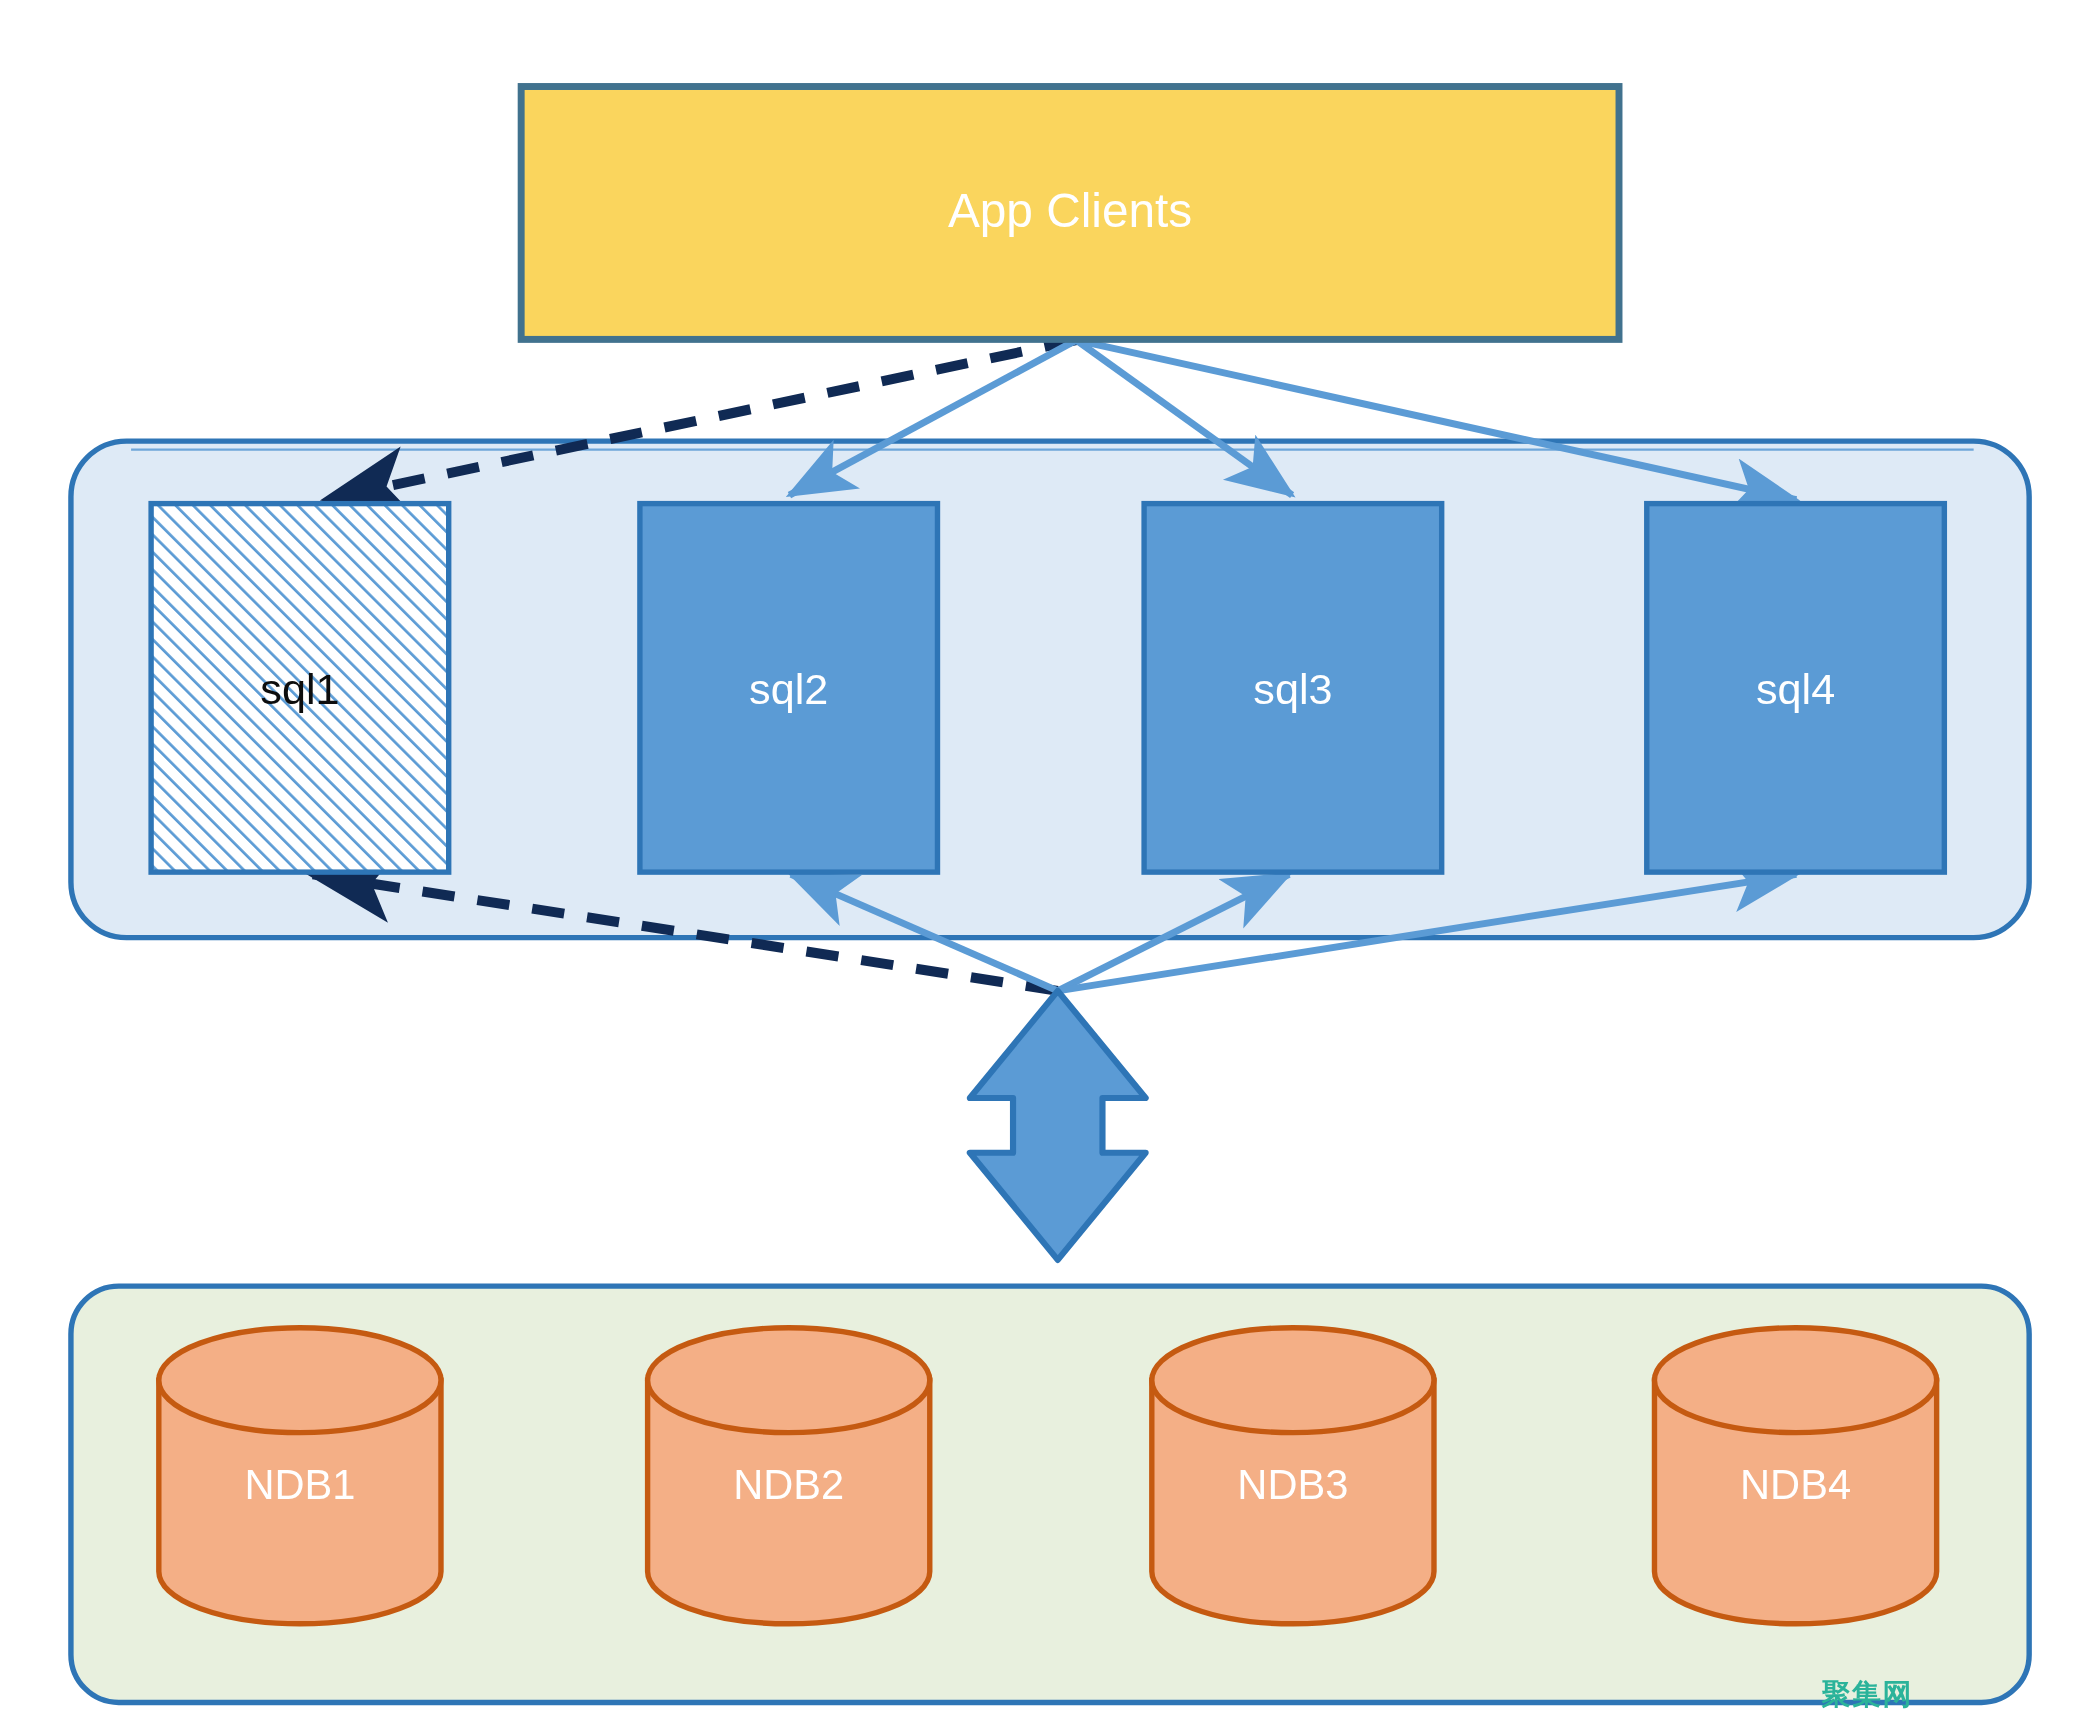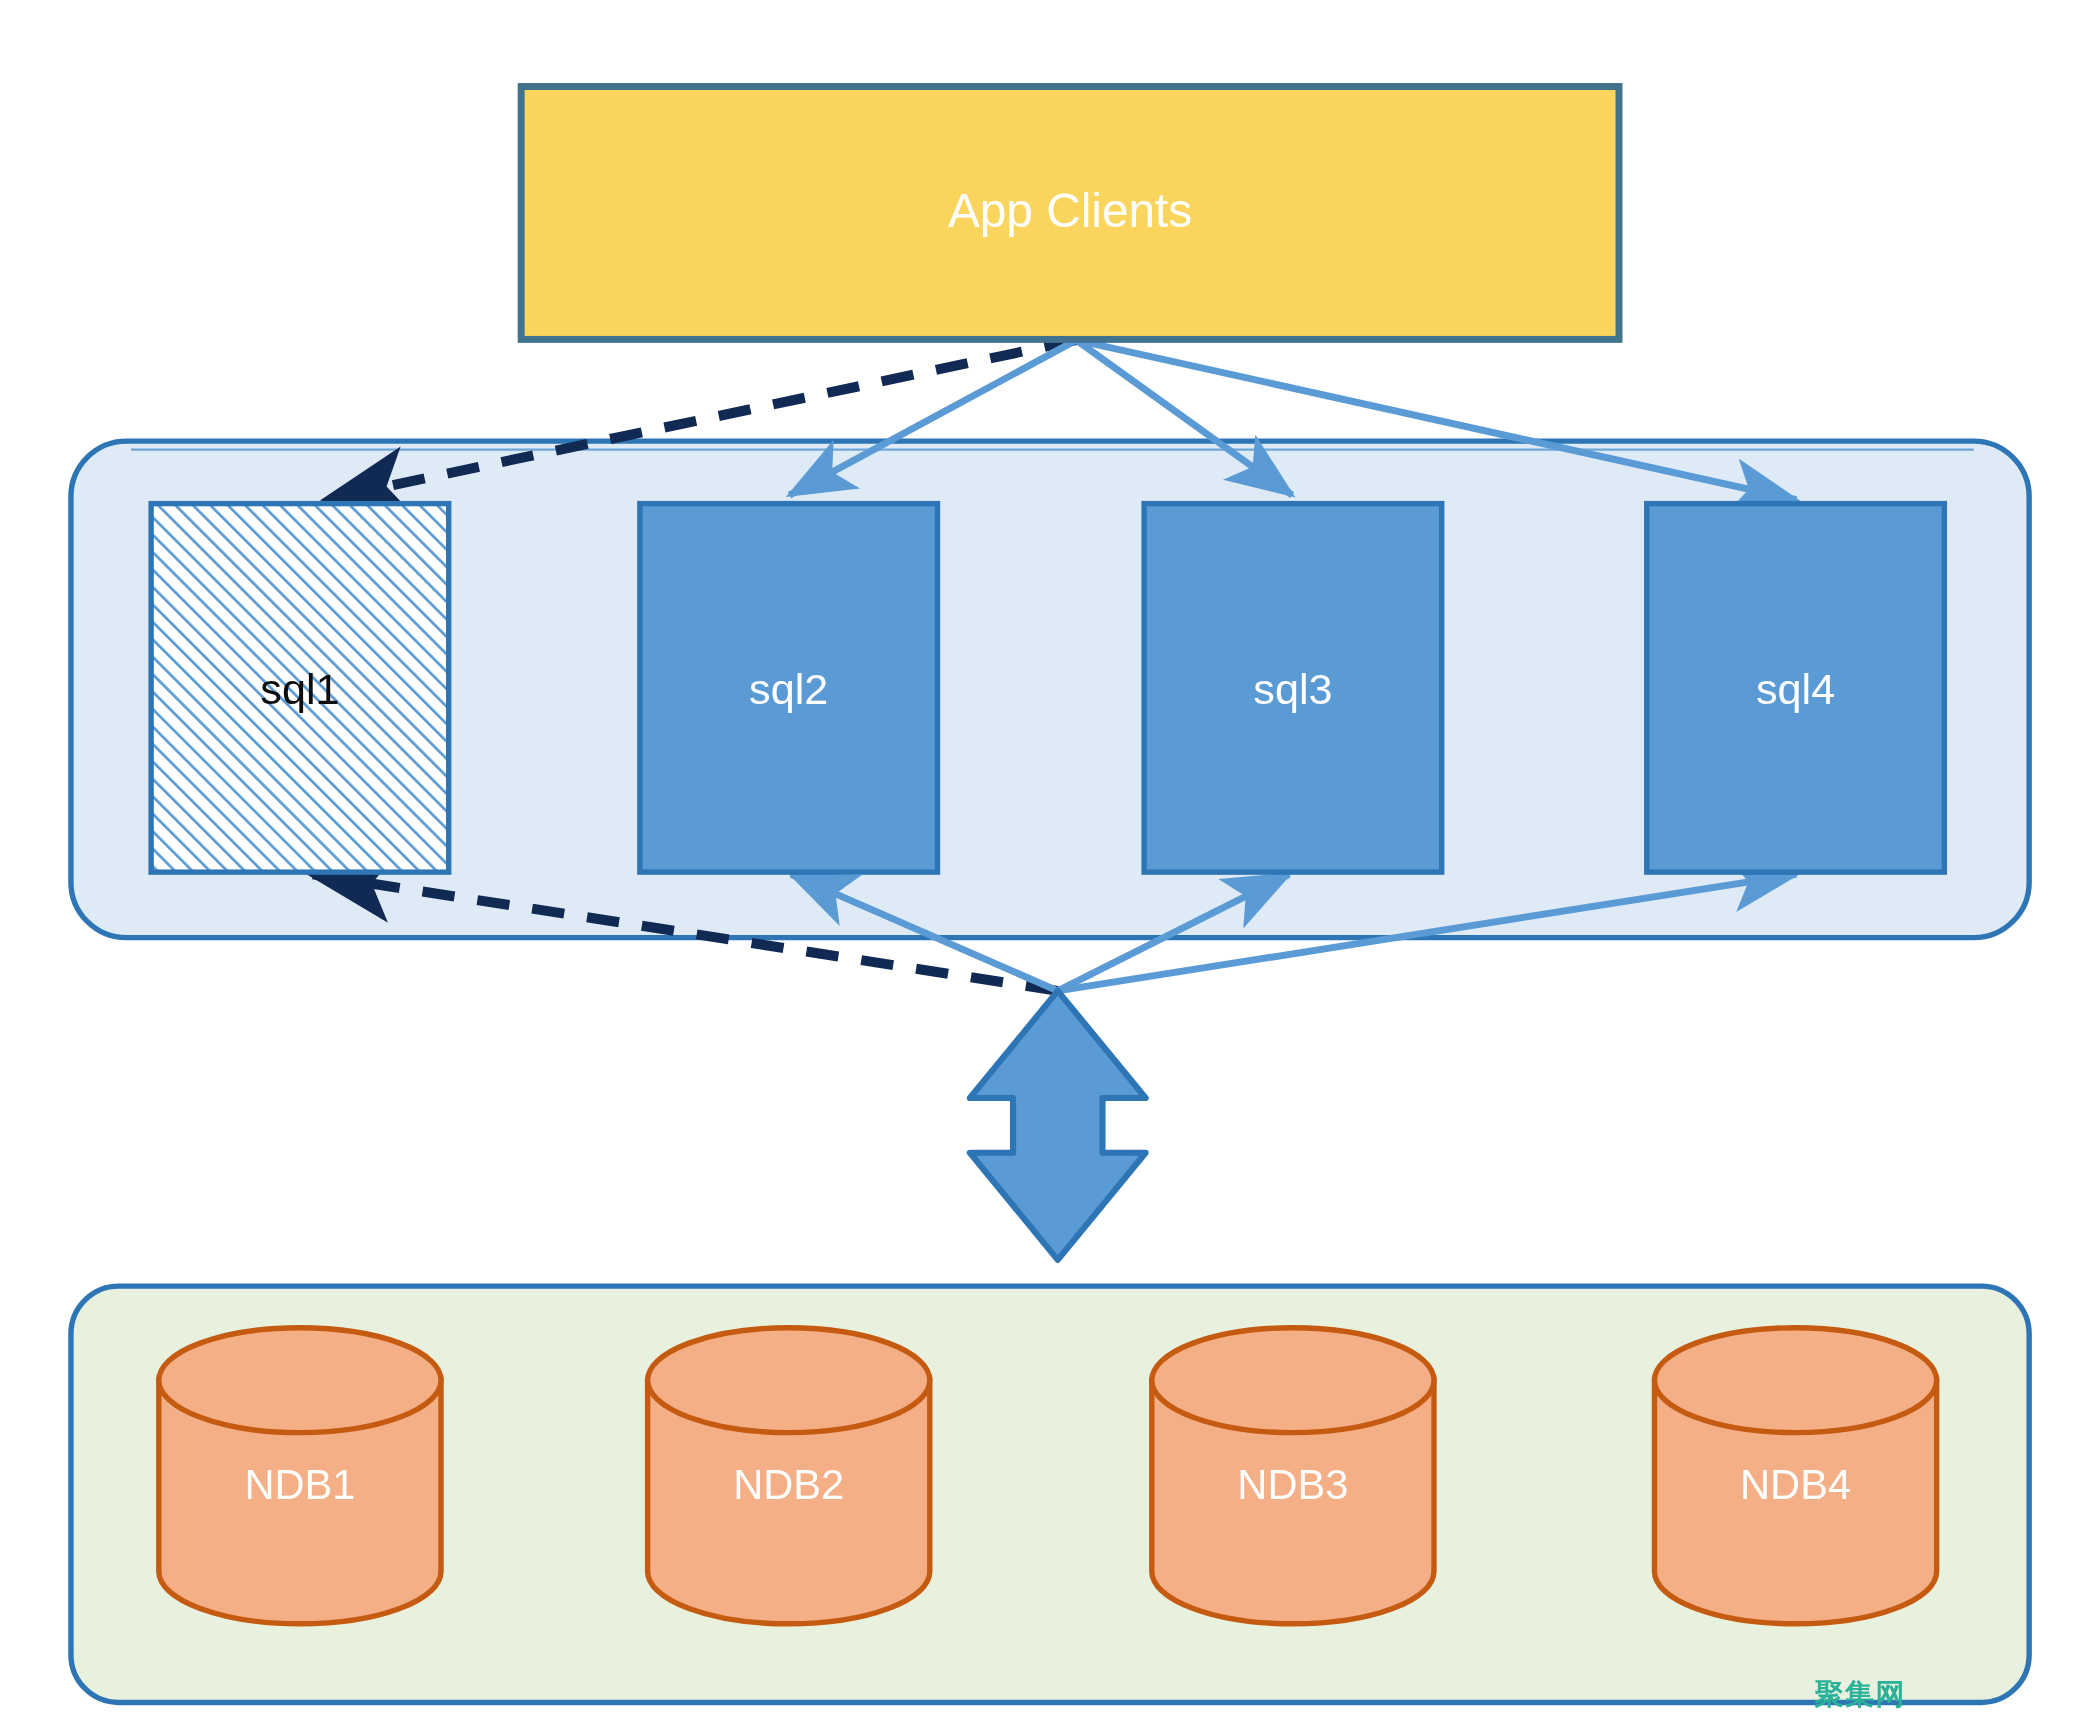--- a/index.html
+++ b/index.html
@@ -4,21 +4,21 @@
 <title>MySQL NDB Cluster Architecture</title>
 <style>
   html,body{margin:0;padding:0;background:#ffffff;}
   body{width:2097px;height:1735px;position:relative;overflow:hidden;
        font-family:"Liberation Sans","DejaVu Sans",sans-serif;}
   #stage{position:absolute;inset:0;width:1923px;height:1735px;}
   svg.layer{position:absolute;left:0;top:0;width:2097px;height:1735px;overflow:visible;}
   .nodetext{fill:#ffffff;font-family:"Liberation Sans","DejaVu Sans",sans-serif;
             font-weight:400;text-anchor:middle;dominant-baseline:middle;}
   .nodetext.dark{fill:#0d0d0d;}
-  .wm{position:absolute;right:17px;bottom:20px;color:#2bb39a;font-size:29px;
+  .wm{position:absolute;right:10px;bottom:20px;color:#2bb39a;font-size:29px;
       font-weight:700;letter-spacing:1.5px;font-family:"DejaVu Sans",sans-serif;}
 </style>
 </head>
 <body>
 
 <div id="stage">
 
   <svg class="layer" viewBox="0 0 2720 2250">
     <defs>
       <pattern id="hatch" width="16" height="16" patternUnits="userSpaceOnUse" patternTransform="rotate(-45)">

